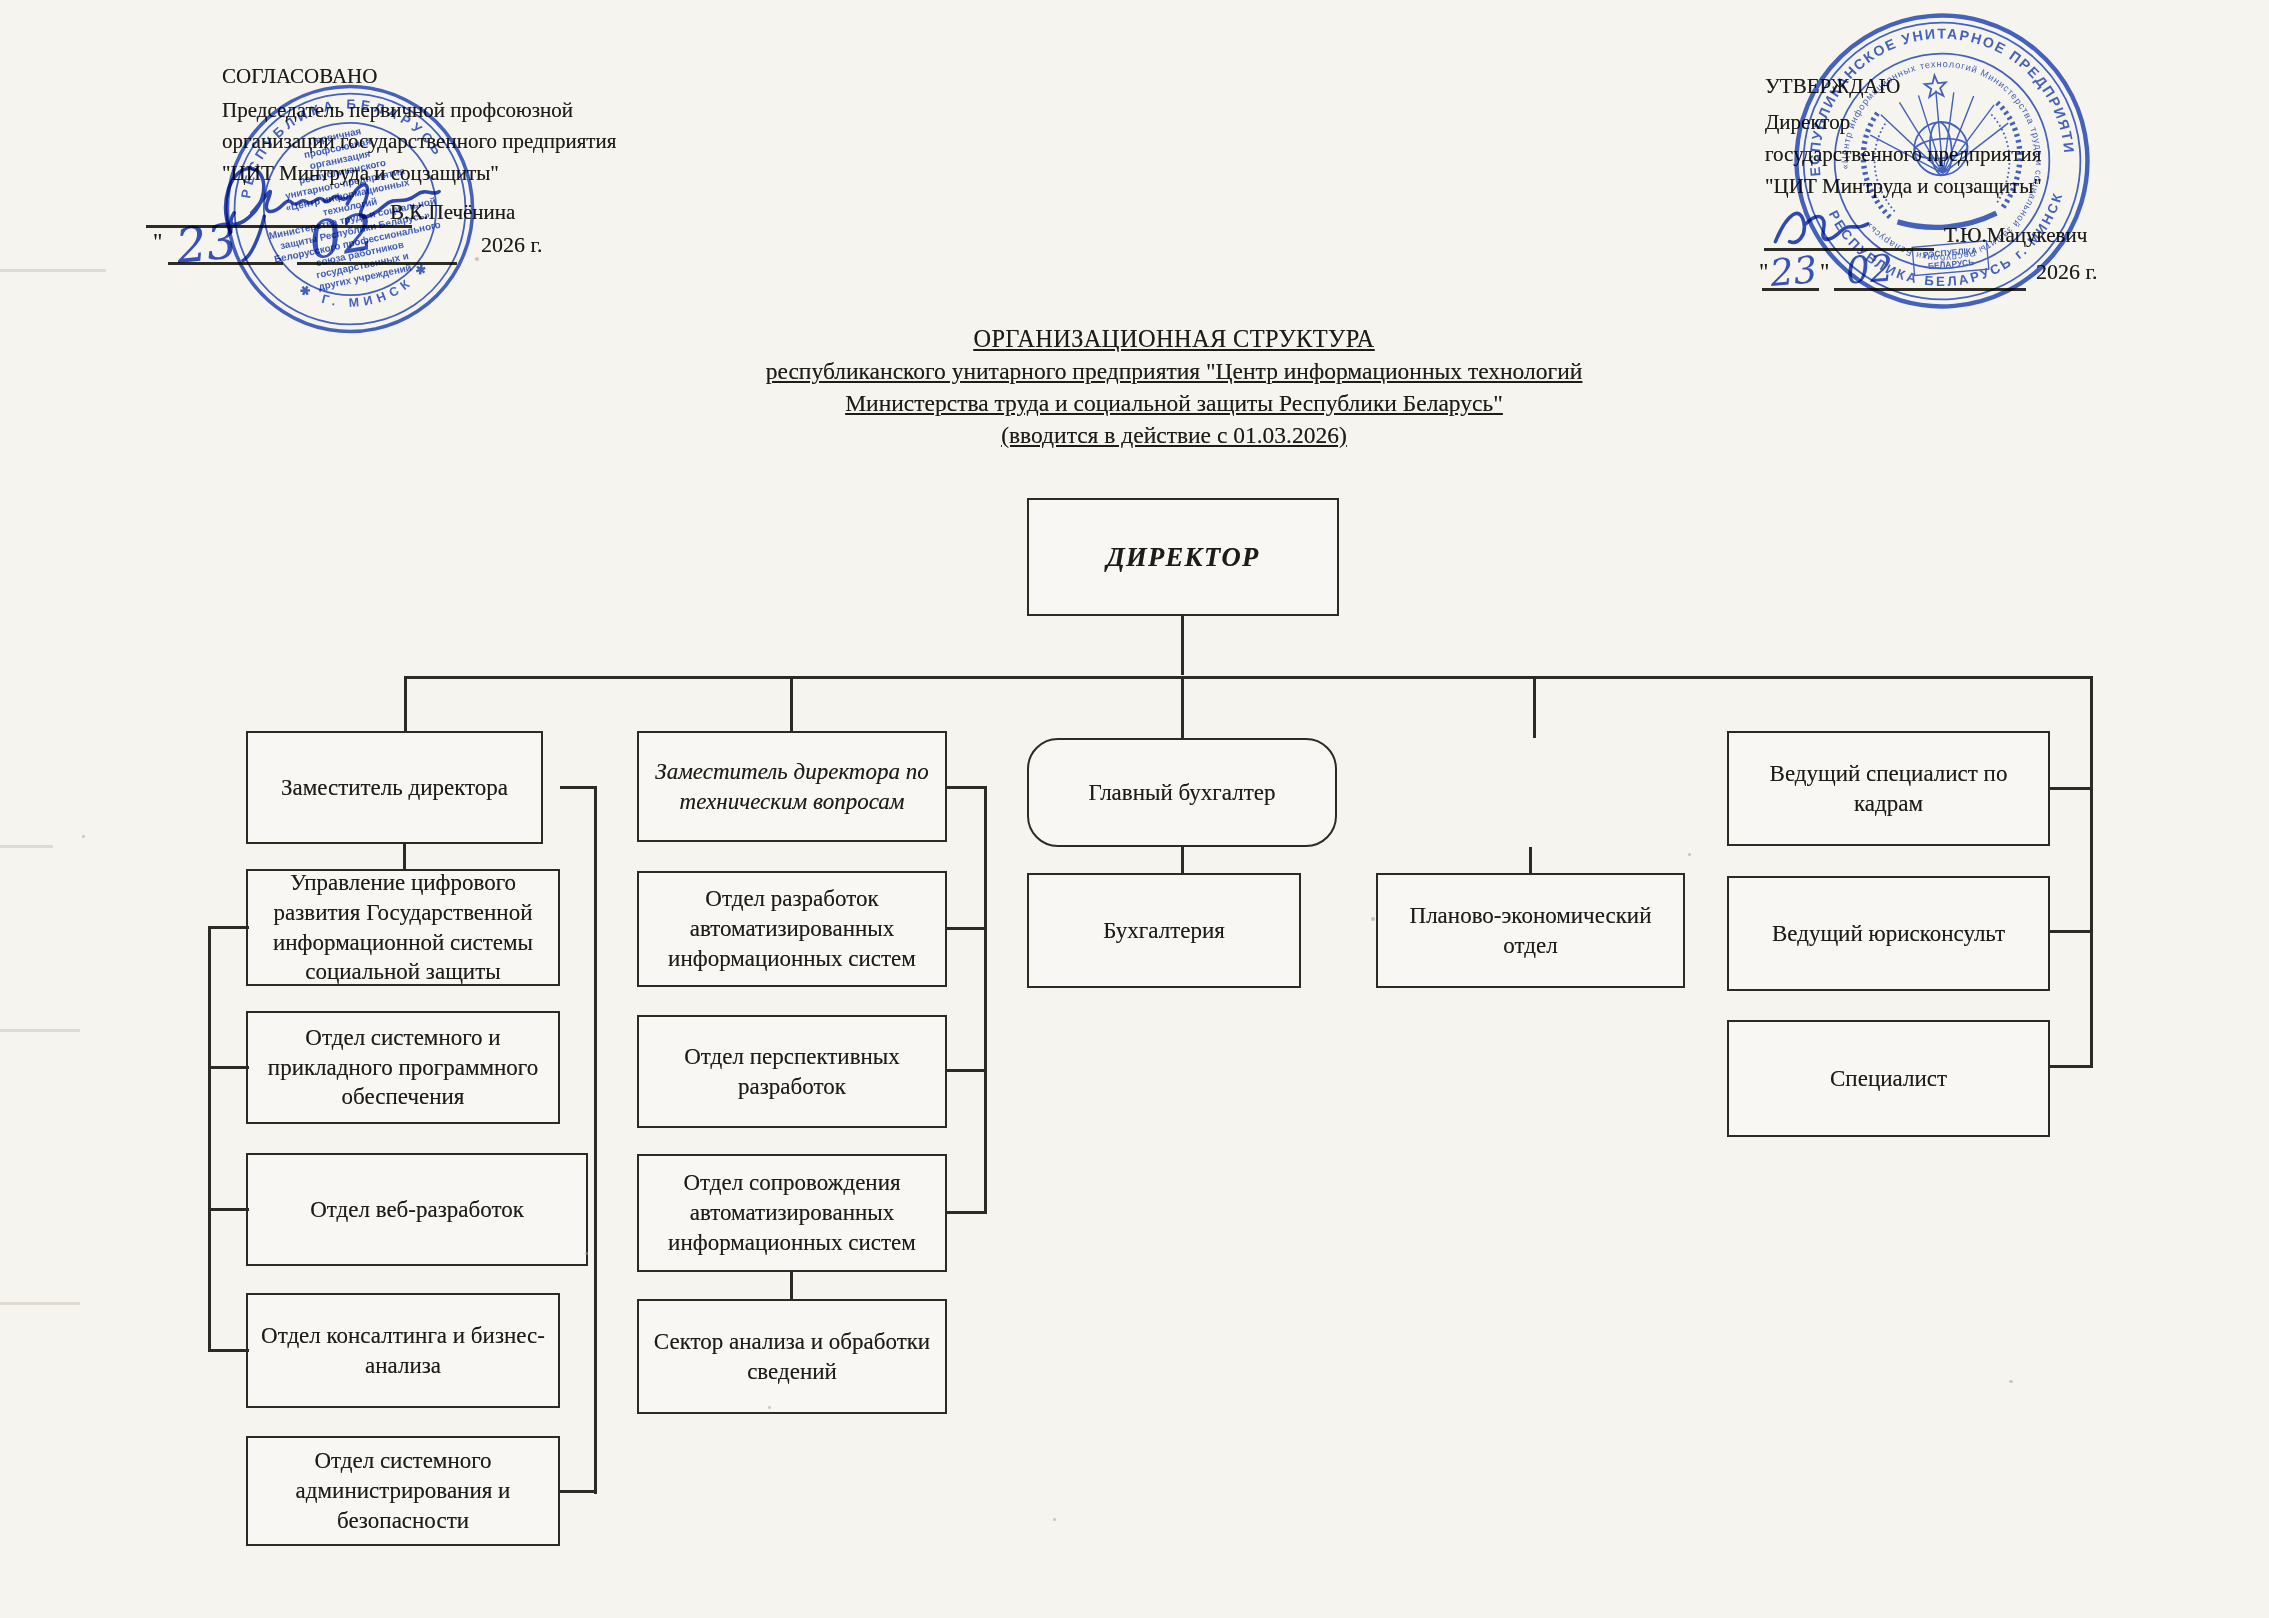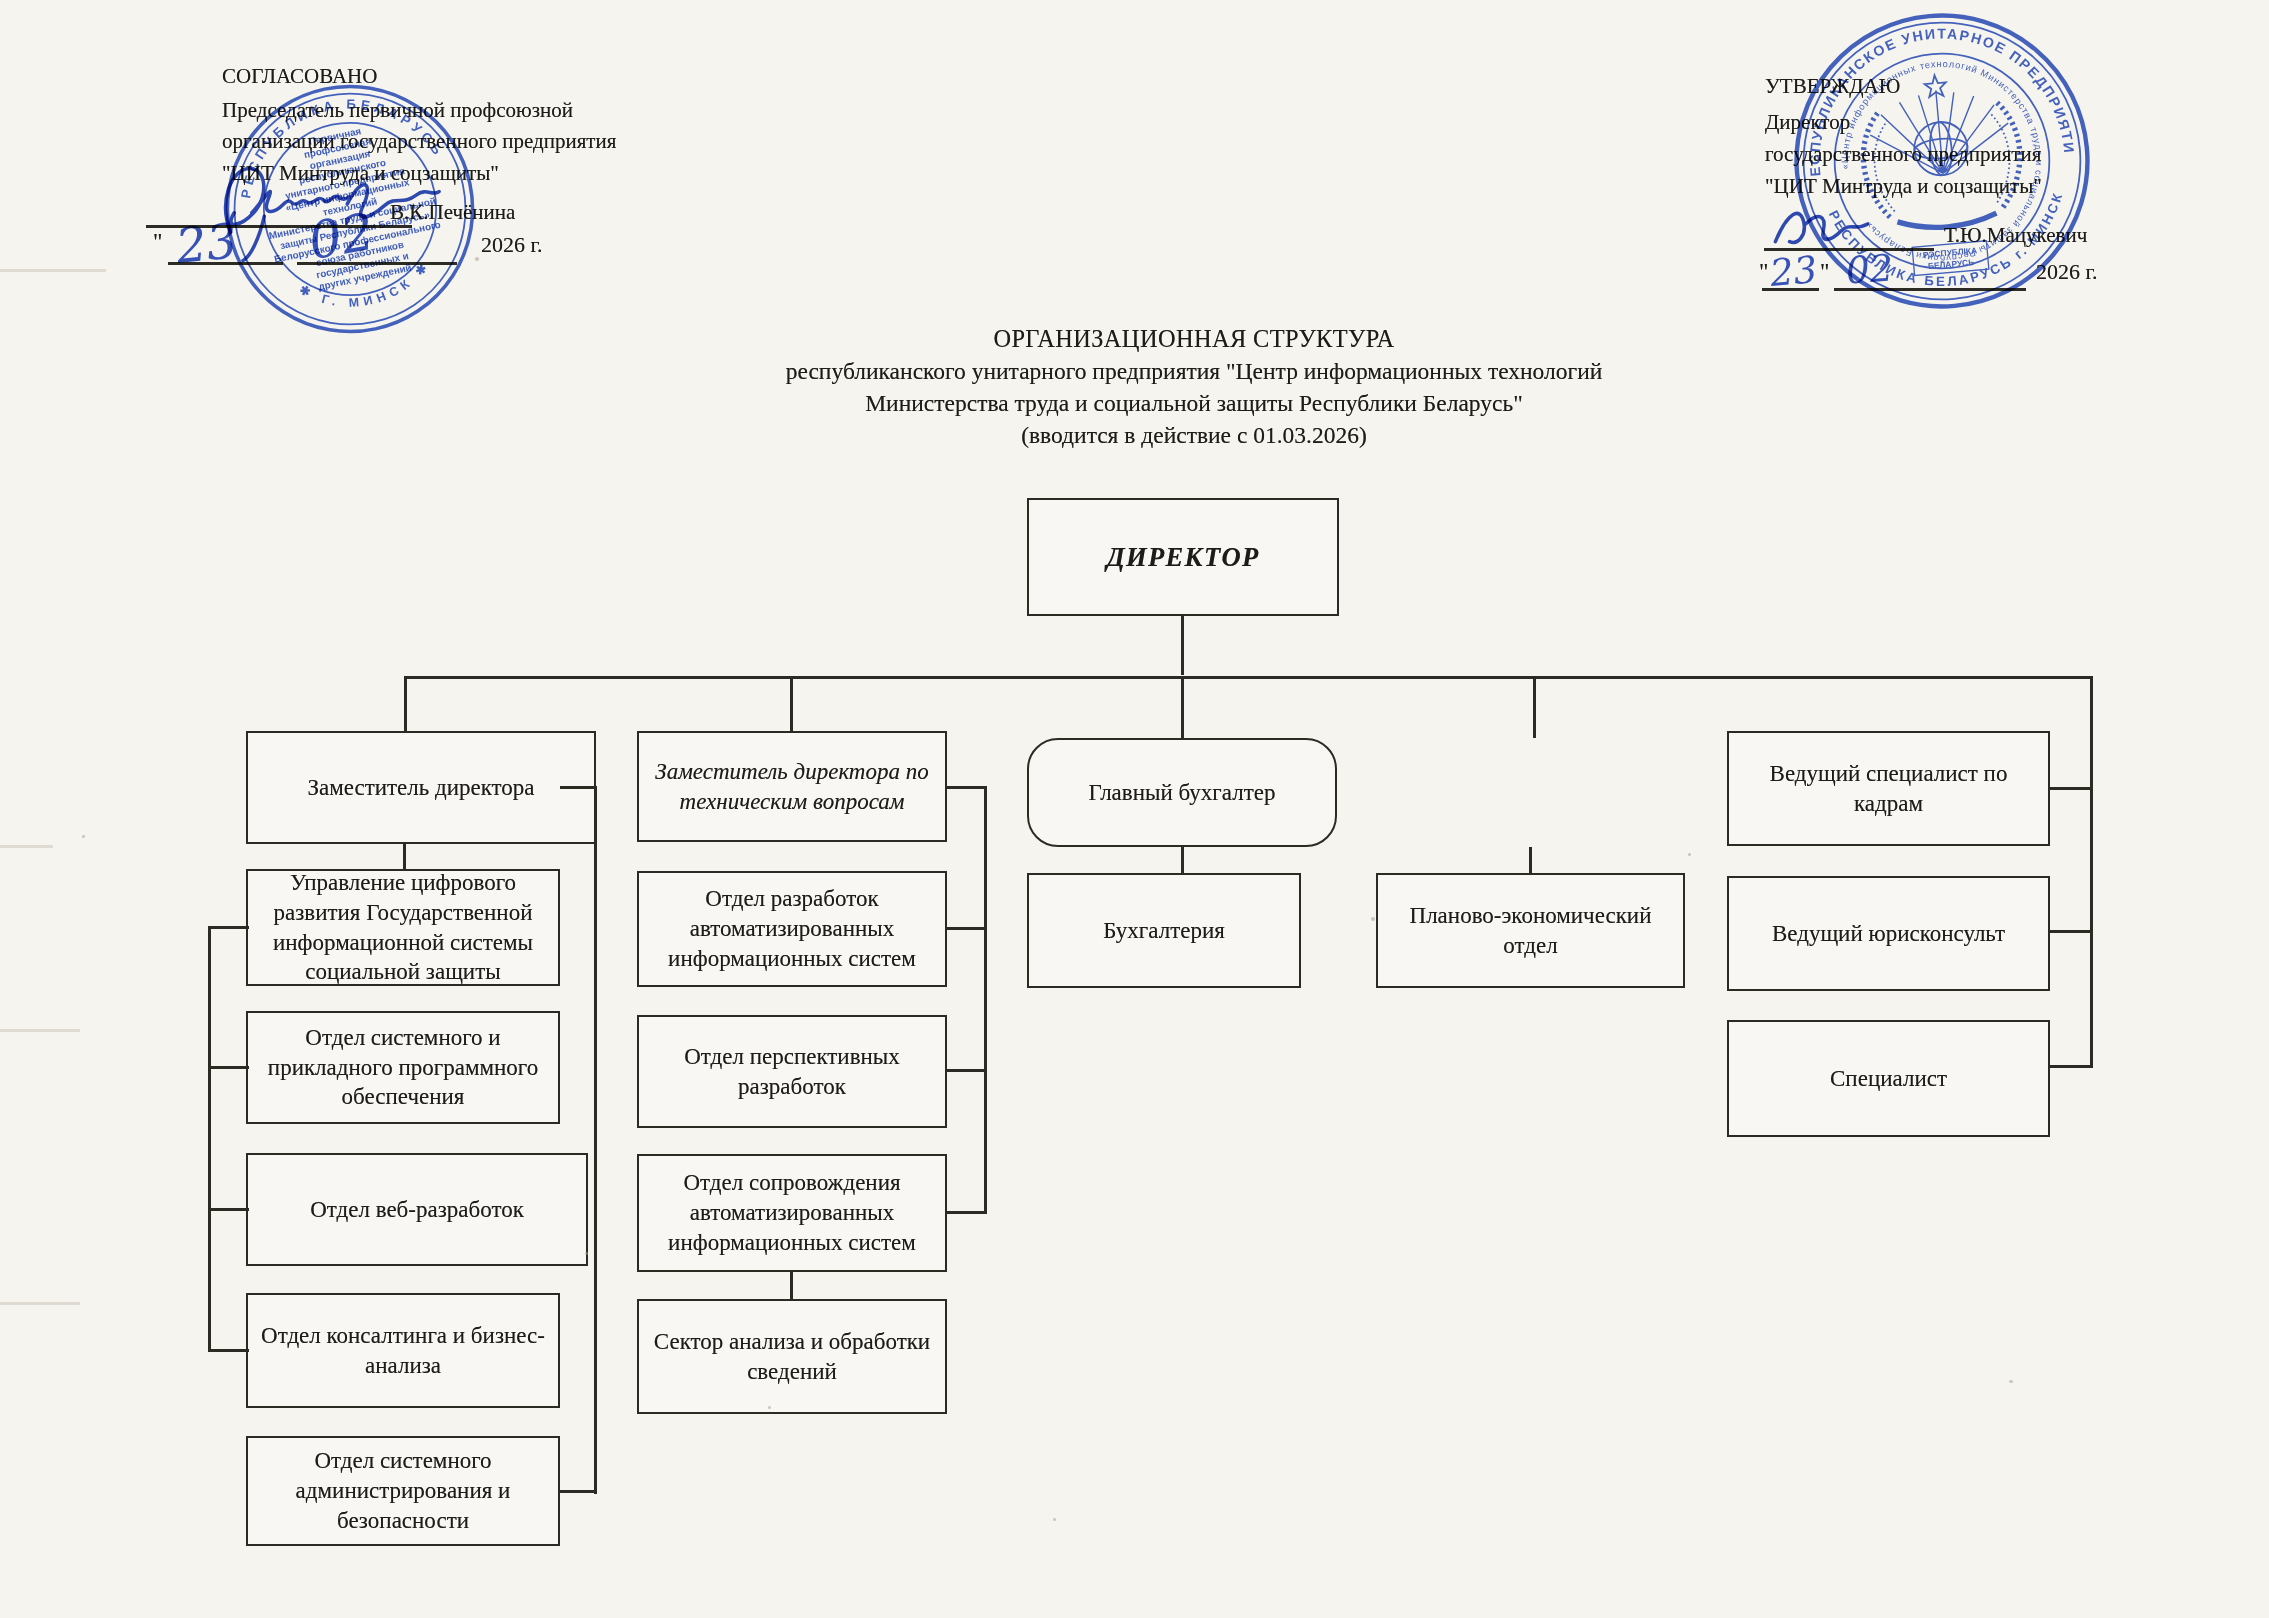--- a/index.html
+++ b/index.html
@@ -16,22 +16,22 @@
   .box{
     position:absolute;border:2.7px solid #2b2a23;box-sizing:border-box;
     display:flex;align-items:center;justify-content:center;text-align:center;
     font-size:23px;line-height:1.3;padding:3.5px 8.9px;
     text-shadow:0 0 0.5px rgba(30,30,25,.5);background:rgba(255,255,255,.25);
   }
   .director{font-weight:bold;font-style:italic;font-size:26.6px;letter-spacing:1.3px;}
   .hl{position:absolute;height:2.7px;background:#2b2a23;}
   .vl{position:absolute;width:2.7px;background:#2b2a23;}
   .titleblock{
-    position:absolute;left:560px;top:323px;width:1268px;text-align:center;
-    font-size:23.5px;line-height:32px;text-shadow:0 0 0.5px rgba(30,30,25,.55);
+    position:absolute;left:540px;top:323px;width:1268px;text-align:center;
+    font-size:23.5px;line-height:32px;text-shadow:0 0 0.5px rgba(30,30,25,.55);text-decoration:underline;
   }
   .titleblock .l1{font-size:24.4px;letter-spacing:0.4px;}
   .stamp{position:absolute;mix-blend-mode:multiply;opacity:.88;}
   .stamp-center{
     position:absolute;color:#2c50c2;text-align:center;
     font-family:"Liberation Sans","DejaVu Sans",sans-serif;
     mix-blend-mode:multiply;opacity:.9;font-weight:bold;
   }
   .stamp-center div{white-space:nowrap;}
   .sig{position:absolute;mix-blend-mode:multiply;opacity:.95;}
@@ -168,21 +168,21 @@
 
   <div class="titleblock">
     <div class="l1">ОРГАНИЗАЦИОННАЯ СТРУКТУРА</div>
     <div>республиканского унитарного предприятия "Центр информационных технологий</div>
     <div>Министерства труда и социальной защиты Республики Беларусь"</div>
     <div>(вводится в действие с 01.03.2026)</div>
   </div>
 
   <div class="box director" style="left:1027px;top:498px;width:312px;height:118px;">ДИРЕКТОР</div>
 
-  <div class="box" style="left:246px;top:731px;width:350px;height:113px;">Заместитель директора</div>
+  <div class="box" style="left:246px;top:731px;width:297px;height:113px;">Заместитель директора</div>
   <div class="box" style="left:246px;top:869px;width:314px;height:117px;">Управление цифрового развития Государственной информационной системы социальной защиты</div>
   <div class="box" style="left:246px;top:1011px;width:314px;height:113px;">Отдел системного и прикладного программного обеспечения</div>
   <div class="box" style="left:246px;top:1153px;width:342px;height:113px;">Отдел веб-разработок</div>
   <div class="box" style="left:246px;top:1293px;width:314px;height:115px;">Отдел консалтинга и бизнес-анализа</div>
   <div class="box" style="left:246px;top:1436px;width:314px;height:110px;">Отдел системного администрирования и безопасности</div>
 
   <div class="box" style="left:637px;top:731px;width:310px;height:111px;font-style:italic;">Заместитель директора по техническим вопросам</div>
   <div class="box" style="left:637px;top:871px;width:310px;height:116px;">Отдел разработок автоматизированных информационных систем</div>
   <div class="box" style="left:637px;top:1015px;width:310px;height:113px;">Отдел перспективных разработок</div>
   <div class="box" style="left:637px;top:1154px;width:310px;height:118px;">Отдел сопровождения автоматизированных информационных систем</div>

